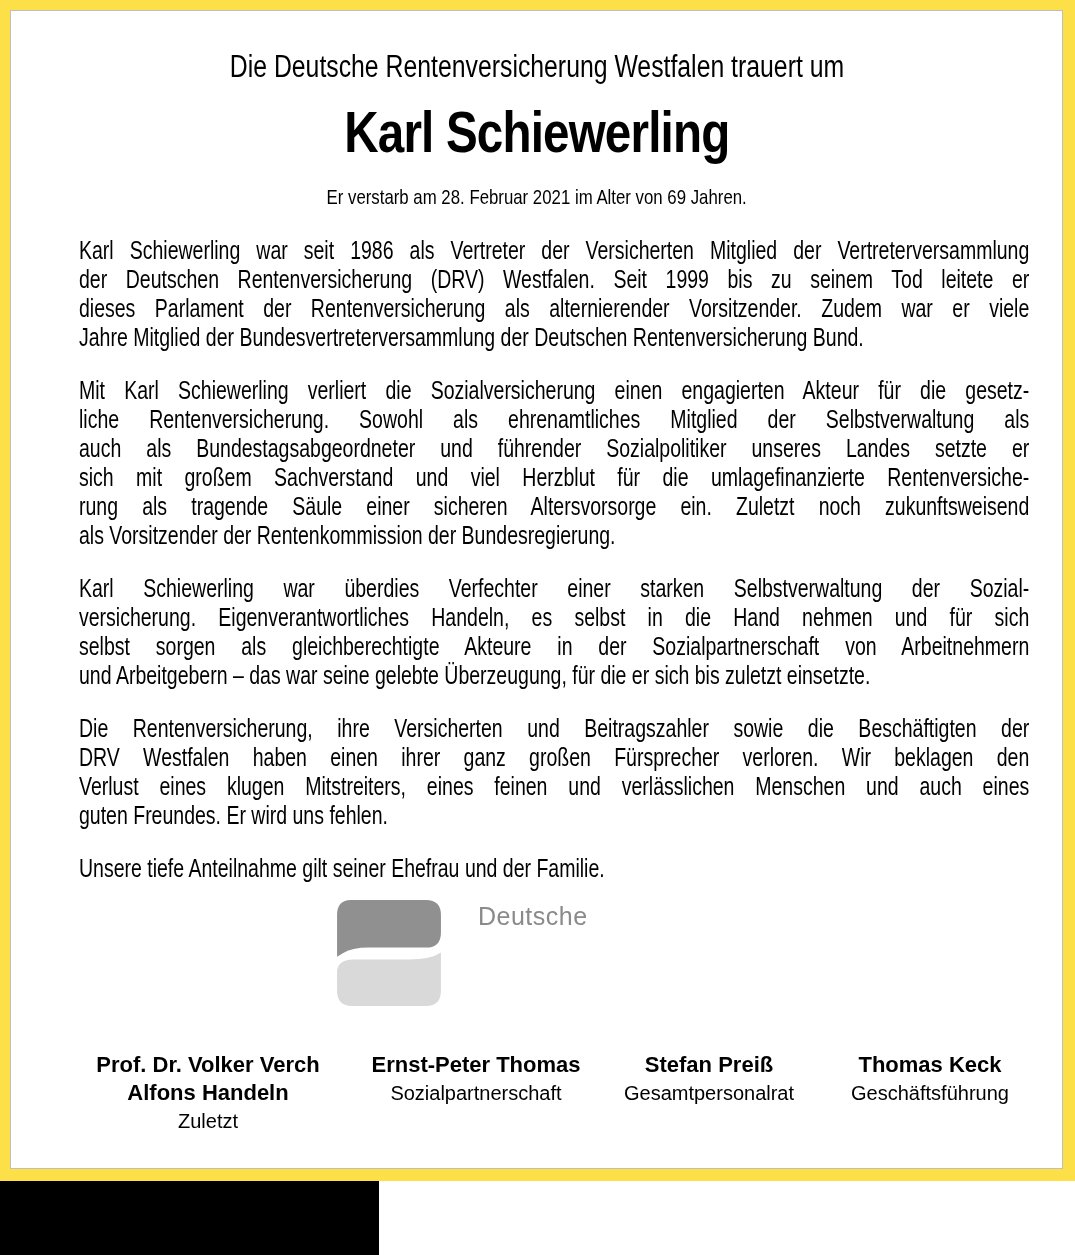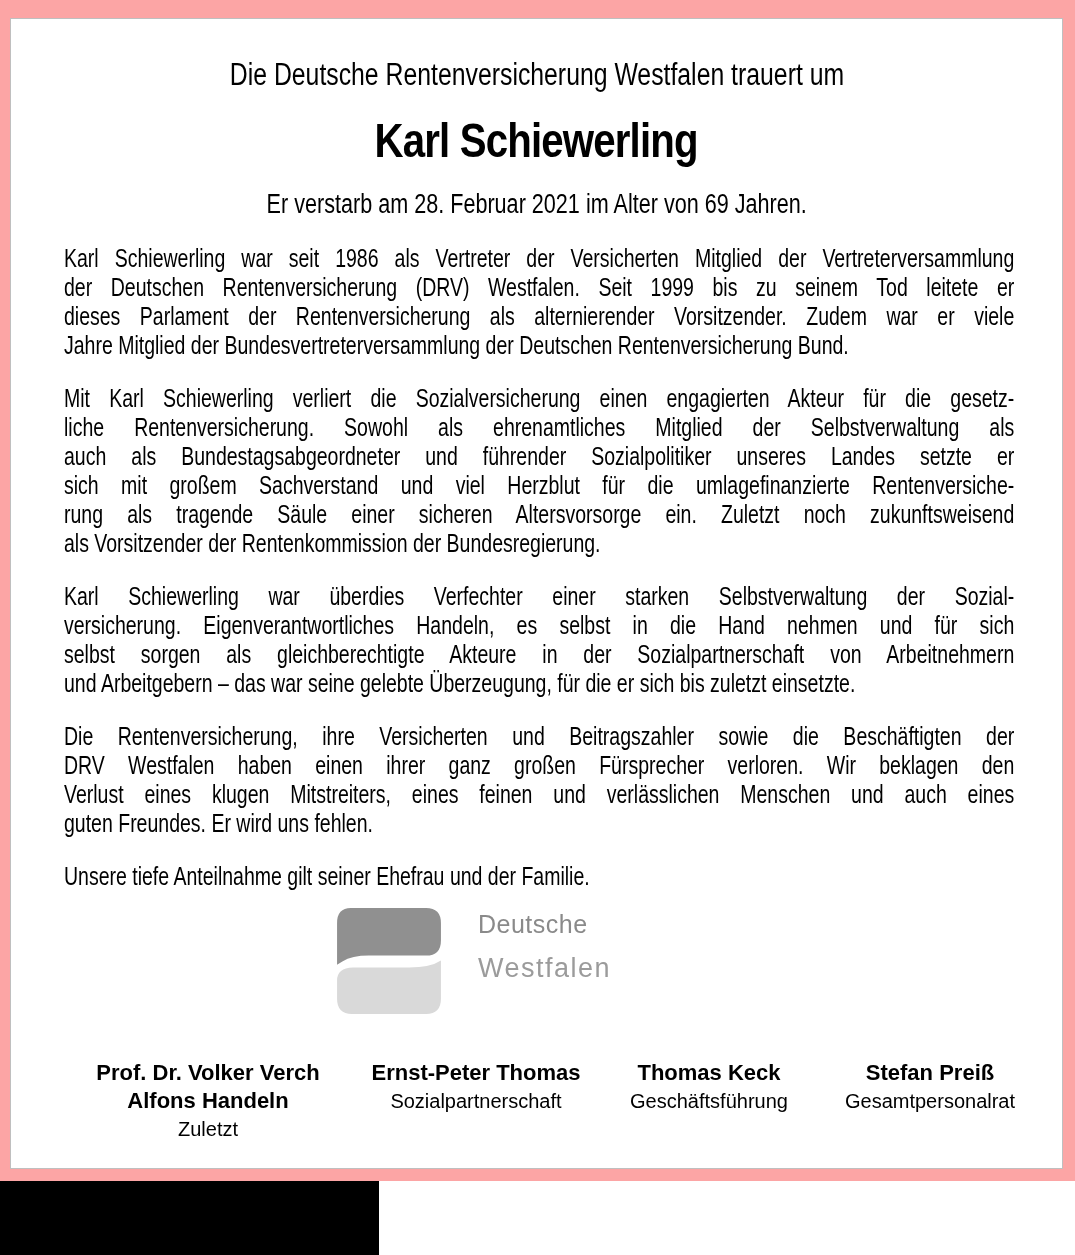--- a/index.html
+++ b/index.html
@@ -4,40 +4,40 @@
 <style>
   html,body{margin:0;padding:0}
   body{
     width:1075px;height:1255px;position:relative;background:#ffffff;
     font-family:"Liberation Sans",sans-serif;color:#000;
     -webkit-font-smoothing:antialiased;
   }
   
   .sheet{
     position:absolute;left:0;top:0;width:1075px;height:1181px;
-    background:#fca5a5;box-sizing:border-box;padding:18px 12px 12px 10px;
+    background:#fde047;box-sizing:border-box;padding:10px 12px 12px 10px;
   }
   .inner{
     position:relative;width:100%;height:100%;background:#fff;
     box-sizing:border-box;border:1px solid #bfbfbf;overflow:hidden;
   }
   
   .notch{position:absolute;left:0;top:1181px;width:379px;height:74px;background:#000}
 
   .cond{display:inline-block;transform:scaleX(.8);transform-origin:center}
   .cond-h{display:inline-block;transform:scaleX(.82);transform-origin:center}
 
   .intro{position:absolute;top:40px;left:0;width:100%;text-align:center;
     font-size:31px;line-height:31px;white-space:nowrap}
   .headline{position:absolute;top:86px;left:0;width:100%;text-align:center;
-    font-size:49px;line-height:70px;font-weight:bold;white-space:nowrap;letter-spacing:-1px}
+    font-size:58px;line-height:70px;font-weight:bold;white-space:nowrap;letter-spacing:-1px}
   .dateline{position:absolute;top:170px;left:0;width:100%;text-align:center;
-    font-size:27px;line-height:31px;white-space:nowrap}
+    font-size:21px;line-height:31px;white-space:nowrap}
 
-  .bodytext{position:absolute;left:53px;top:225px;width:950px}
+  .bodytext{position:absolute;left:68px;top:225px;width:950px}
   .para{width:1267px;transform:scaleX(.75);transform-origin:0 0;
     margin:0 0 24px 0;font-size:26px}
   .jline{height:29px;line-height:29px;text-align:justify;overflow:hidden}
   .jline:not(.last)::after{content:"";display:inline-block;width:100%;height:0}
   .jline.last{text-align:left}
 
   .logo{position:absolute;left:0;top:888px;width:100%;height:130px}
   .logo-mark{position:absolute;left:325px;top:0;width:106px;height:108px}
   .logo-text{position:absolute;left:467px;top:2px}
   .logo-title{font-weight:normal;font-size:25px;line-height:31px;color:#8a8a8a;letter-spacing:.5px}
@@ -98,40 +98,39 @@
 
     <div class="logo">
       <svg class="logo-mark" viewBox="0 0 100 100" preserveAspectRatio="none" aria-hidden="true">
         <path d="M14 1 H85 Q99 1 99 15 V31 Q99 45 85 45 H31 Q15 45 6 50.5 L1 53.5 V15 Q1 1 14 1 Z" fill="#909090"></path>
         <path d="M1 68 Q1 56.5 16 56 H69 Q89 56 99 49.5 V85 Q99 99 85 99 H15 Q1 99 1 85 Z" fill="#d9d9d9"></path>
       </svg>
       <div class="logo-text">
         <div class="logo-title">
           <span>Deutsche</span><br>
         </div>
-        <div class="logo-region">Westfalen</div>
       </div>
     </div>
 
     <div class="signatories" id="signatories">
         <div class="sig-col">
           <div class="sig-name">Prof. Dr. Volker Verch</div>
           <div class="sig-name">Alfons Handeln</div>
           <div class="sig-role">Zuletzt</div>
         </div>
         <div class="sig-col">
           <div class="sig-name">Ernst-Peter Thomas</div>
           <div class="sig-role">Sozialpartnerschaft</div>
         </div>
         <div class="sig-col">
+          <div class="sig-name">Stefan Preiß</div>
+          <div class="sig-role">Gesamtpersonalrat</div>
+        </div>
+        <div class="sig-col">
           <div class="sig-name">Thomas Keck</div>
           <div class="sig-role">Geschäftsführung</div>
-        </div>
-        <div class="sig-col">
-          <div class="sig-name">Stefan Preiß</div>
-          <div class="sig-role">Gesamtpersonalrat</div>
         </div>
       </div>
 
   </div>
 </div>
 
 <div class="notch"></div>
 
 </body></html>

